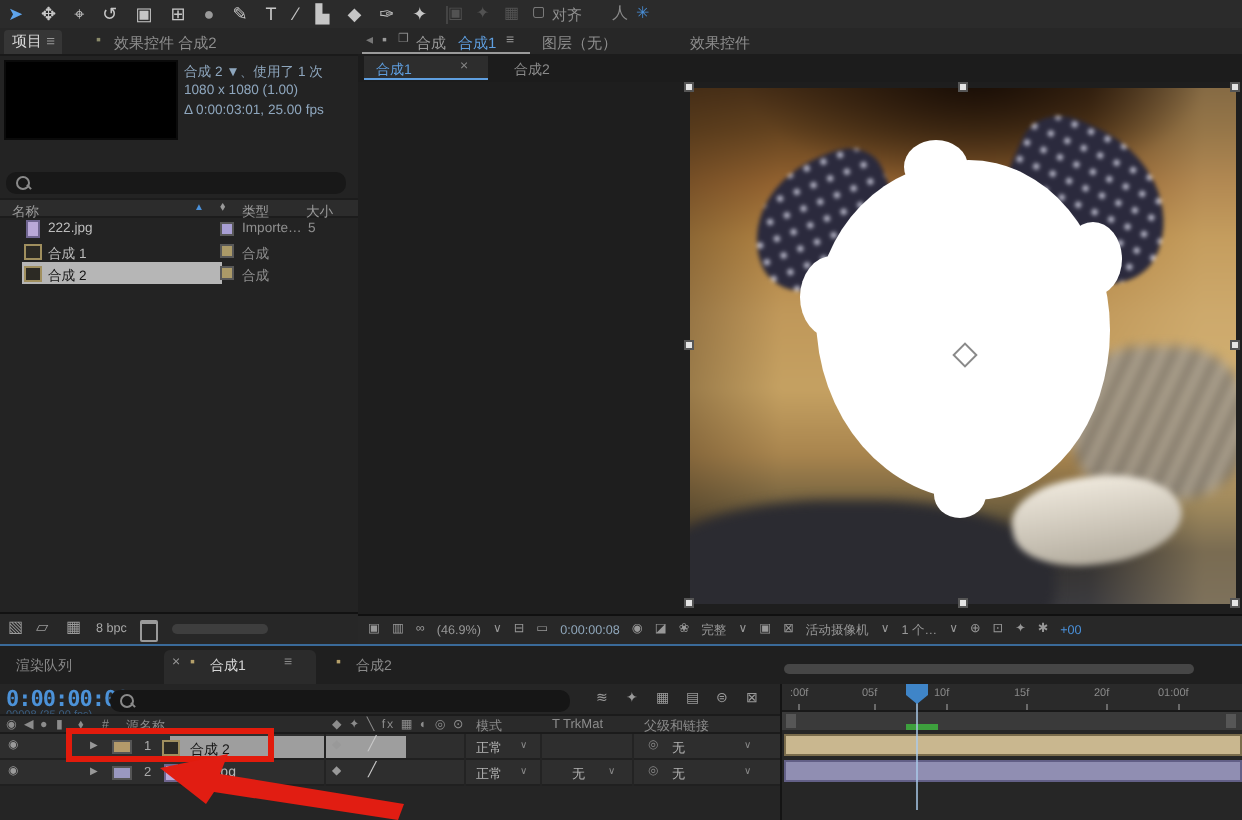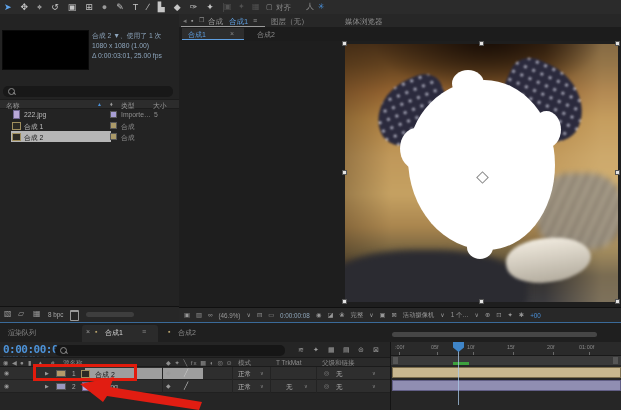--- a/index.html
+++ b/index.html
@@ -94,20 +94,28 @@
     <span class="a ic" style="left:224px;top:3px;font-size:8px;color:#525252">▣</span>
     <span class="a ic" style="left:238px;top:3px;font-size:8px;color:#525252">✦</span>
     <span class="a ic" style="left:252px;top:3px;font-size:8px;color:#525252">▦</span>
     <span class="a ic" style="left:266px;top:3px;font-size:7px;color:#8f8f8f">▢</span>
     <span class="a" style="left:276px;top:3px;font-size:7.5px;color:#8f8f8f">对齐</span>
     <span class="a ic" style="left:306px;top:3px;font-size:8px;color:#8a8a8a">人</span>
     <span class="a ic" style="left:318px;top:3px;font-size:8px;color:#4a90d9">✳</span>
   </div>
 
   <div class="a proj">
+    <div class="a panel-tabrow" style="left:0;top:0;width:179px;height:13px">
+      <span class="a tabtxt ptab-active" style="left:2px;top:1px">
+        <span>项目</span>
+        <span class="ic" style="color:#999">≡</span>
+      </span>
+      <span class="a ic" style="left:48px;top:3px;font-size:7px;color:#8a8a6a">▪</span>
+      <span class="a tabtxt" style="left:57px;top:2.5px;color:#8f8f8f">效果控件 合成2</span>
+    </div>
 
     <div class="a" style="left:2px;top:16px;width:85px;height:38px;background:#000;border:1px solid #0a0a0a"></div>
     <div class="a" style="left:92px;top:17px;font-size:6.8px;color:#8ea6bd">合成 2 ▼、使用了 1 次</div>
     <div class="a" style="left:92px;top:28px;font-size:6.8px;color:#8ea6bd">1080 x 1080 (1.00)</div>
     <div class="a" style="left:92px;top:38px;font-size:6.8px;color:#8ea6bd">Δ 0:00:03:01, 25.00 fps</div>
 
     <div class="a" style="left:3px;top:72px;width:170px;height:11px;background:#181818;border-radius:5px">
       <span class="mag" style="position:absolute;left:5px;top:2px"></span>
     </div>
 
@@ -153,21 +161,21 @@
   <div class="a viewer">
     <div class="a panel-tabrow" style="left:0;top:0;width:442px;height:13px">
       <span class="a ic" style="left:4px;top:3px;font-size:7px;color:#777">◂</span>
       <span class="a ic" style="left:12px;top:3px;font-size:7px;color:#999">▪</span>
       <span class="a ic" style="left:20px;top:3px;font-size:6px;color:#888">❐</span>
       <span class="a tabtxt" style="left:29px;top:2.5px;color:#9a9a9a">合成</span>
       <span class="a tabtxt" style="left:50px;top:2.5px;color:#5f9fe0">合成1</span>
       <span class="a ic" style="left:74px;top:3px;font-size:7px;color:#999">≡</span>
       <span class="a" style="left:2px;top:11.5px;width:84px;height:1px;background:#9a9a9a"></span>
       <span class="a tabtxt" style="left:92px;top:2.5px;color:#8f8f8f">图层（无）</span>
-      <span class="a tabtxt" style="left:166px;top:2.5px;color:#8f8f8f">媒体浏览器</span>
+      <span class="a tabtxt" style="left:166px;top:2.5px;color:#8f8f8f">效果控件</span>
     </div>
 
     <div class="a" style="left:0;top:13px;width:442px;height:14px;background:#1c1c1c;border-bottom:1px solid #000">
       <span class="a" style="left:3px;top:1px;width:62px;height:12px;background:#2d2d2d;border-bottom:1px solid #5f9fe0;box-sizing:border-box">
         <span class="a" style="left:6px;top:1.5px;font-size:7px;color:#5f9fe0">合成1</span>
         <span class="a ic" style="left:48px;top:2px;font-size:7px;color:#888">×</span>
       </span>
       <span class="a" style="left:72px;top:1px;width:50px;height:12px">
         <span class="a" style="left:6px;top:1.5px;font-size:7px;color:#8a8a8a">合成2</span>
       </span>

